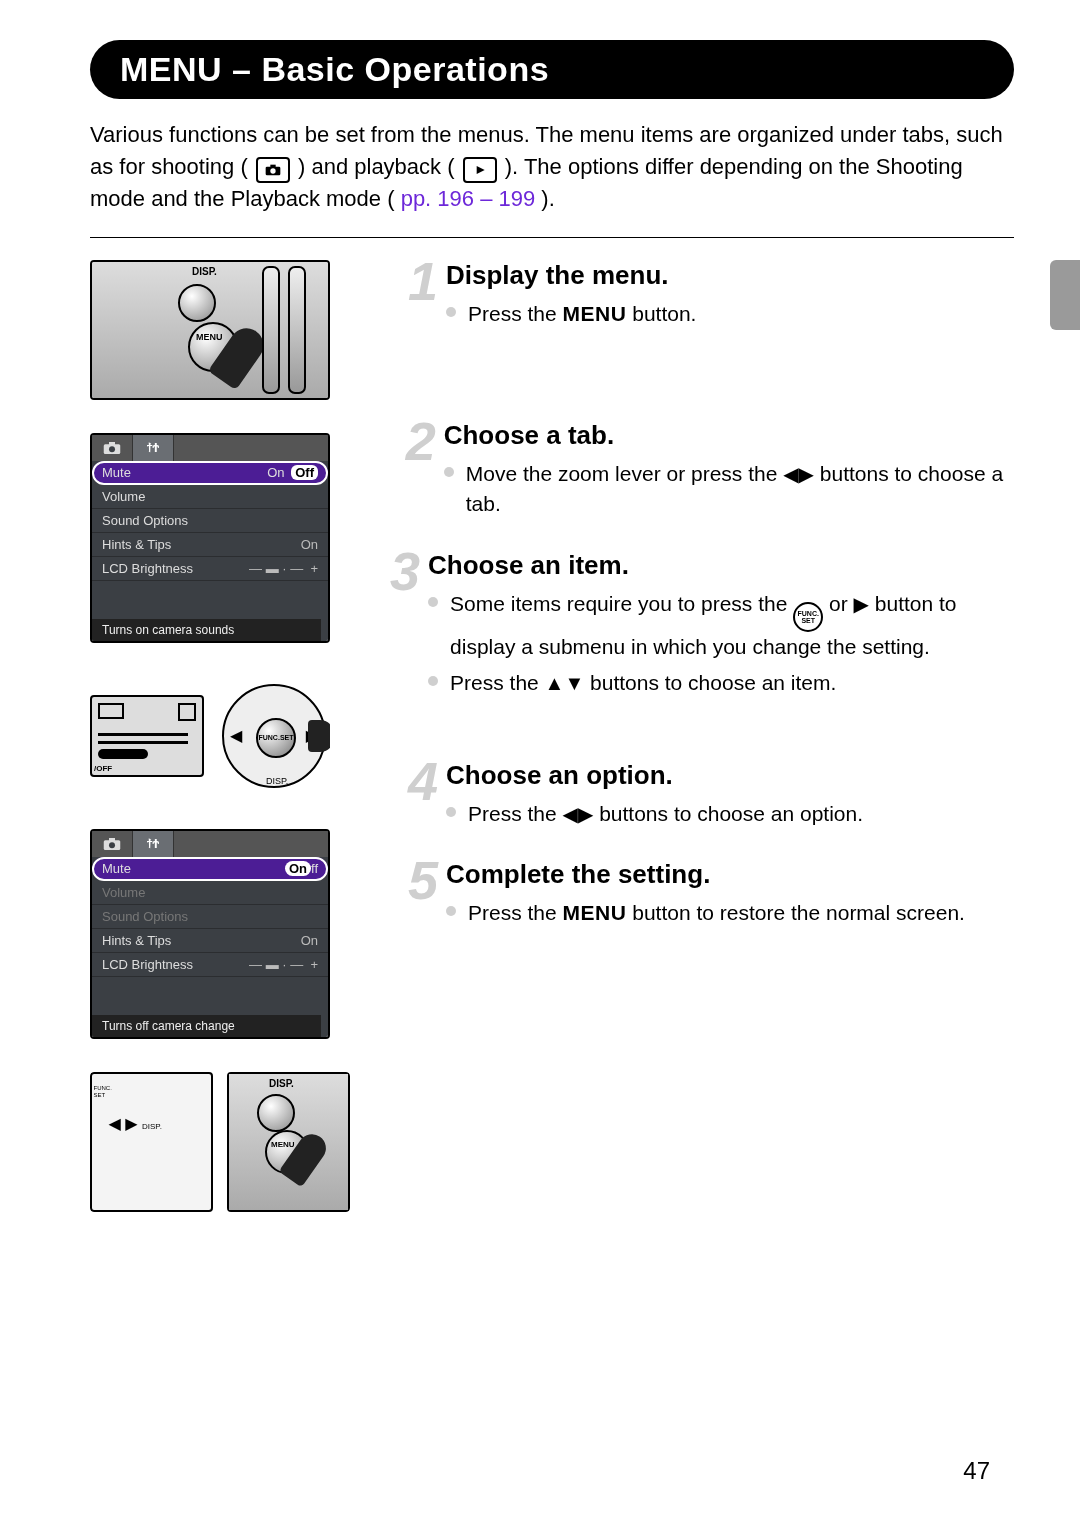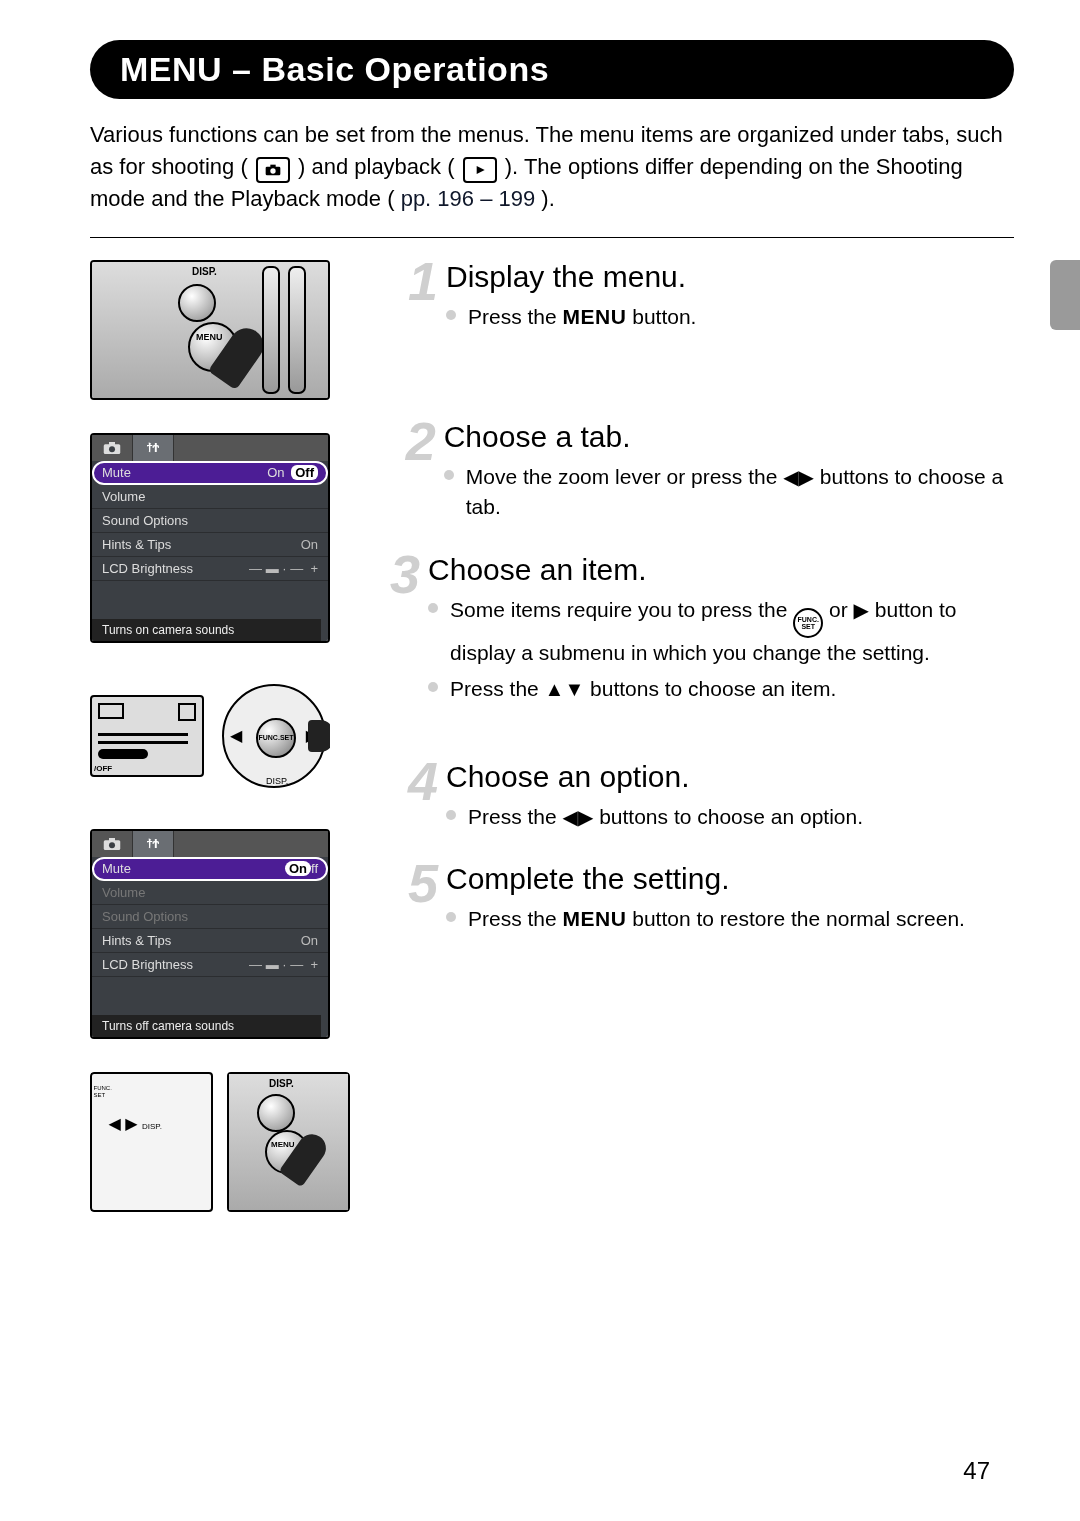--- a/index.html
+++ b/index.html
@@ -23,21 +23,21 @@
     padding: 10px 30px;
     font-size: 34px;
     font-weight: bold;
     letter-spacing: 0.5px;
   }
   .intro {
     margin-top: 20px;
     font-size: 22px;
     line-height: 1.45;
   }
-  .intro .link { color: #0f172a; }
+  .intro .link { color: #6d28d9; }
   .icon-box {
     display: inline-flex;
     align-items: center;
     justify-content: center;
     vertical-align: -3px;
     width: 30px; height: 22px;
     border: 2px solid #000;
     border-radius: 4px;
     margin: 0 2px;
   }
@@ -132,21 +132,21 @@
   .ctrl-row .cross .arrow { position:absolute; font-size:16px; color:#000; }
 
   
   .step { display:flex; gap:10px; margin-bottom:24px; }
   .step .num {
     font-size:54px; font-weight:900; font-style:italic;
     color:#cfcfcf; line-height:0.8; width:46px; text-align:right;
     letter-spacing:-2px;
   }
   .step .body .head {
-    font-size:30px; font-weight:normal; margin-bottom:8px;
+    font-size:26px; font-weight:bold; margin-bottom:8px;
   }
   .step .body .bullet {
     font-size:21px; line-height:1.45;
     padding-left:22px; position:relative; margin-bottom:6px;
   }
   .step .body .bullet::before {
     content:""; position:absolute; left:0; top:8px;
     width:10px; height:10px; border-radius:50%;
     background:#cfcfcf;
   }
@@ -307,21 +307,21 @@
               <span></span>
             </div>
           <div class="row">
               <span>Hints &amp; Tips</span>
               <span class="val">On</span>
             </div>
           <div class="row">
               <span>LCD Brightness</span>
               <span class="val">— ▬ · — &nbsp;+</span>
             </div>
-          <div class="help">Turns off camera sounds</div>
+          <div class="help">Turns off camera change</div>
         </div>
       </div>
 
       <div class="thumb bottom-row">
         <div class="b">
           <div class="cross" style="width:86px;height:86px;">
             <div class="center" style="width:30px;height:30px;margin:-15px 0 0 -15px;font-size:7px;">
               <span style="font-size:6px;">FUNC.</span>
               <span style="font-size:6px;">SET</span>
             </div>

